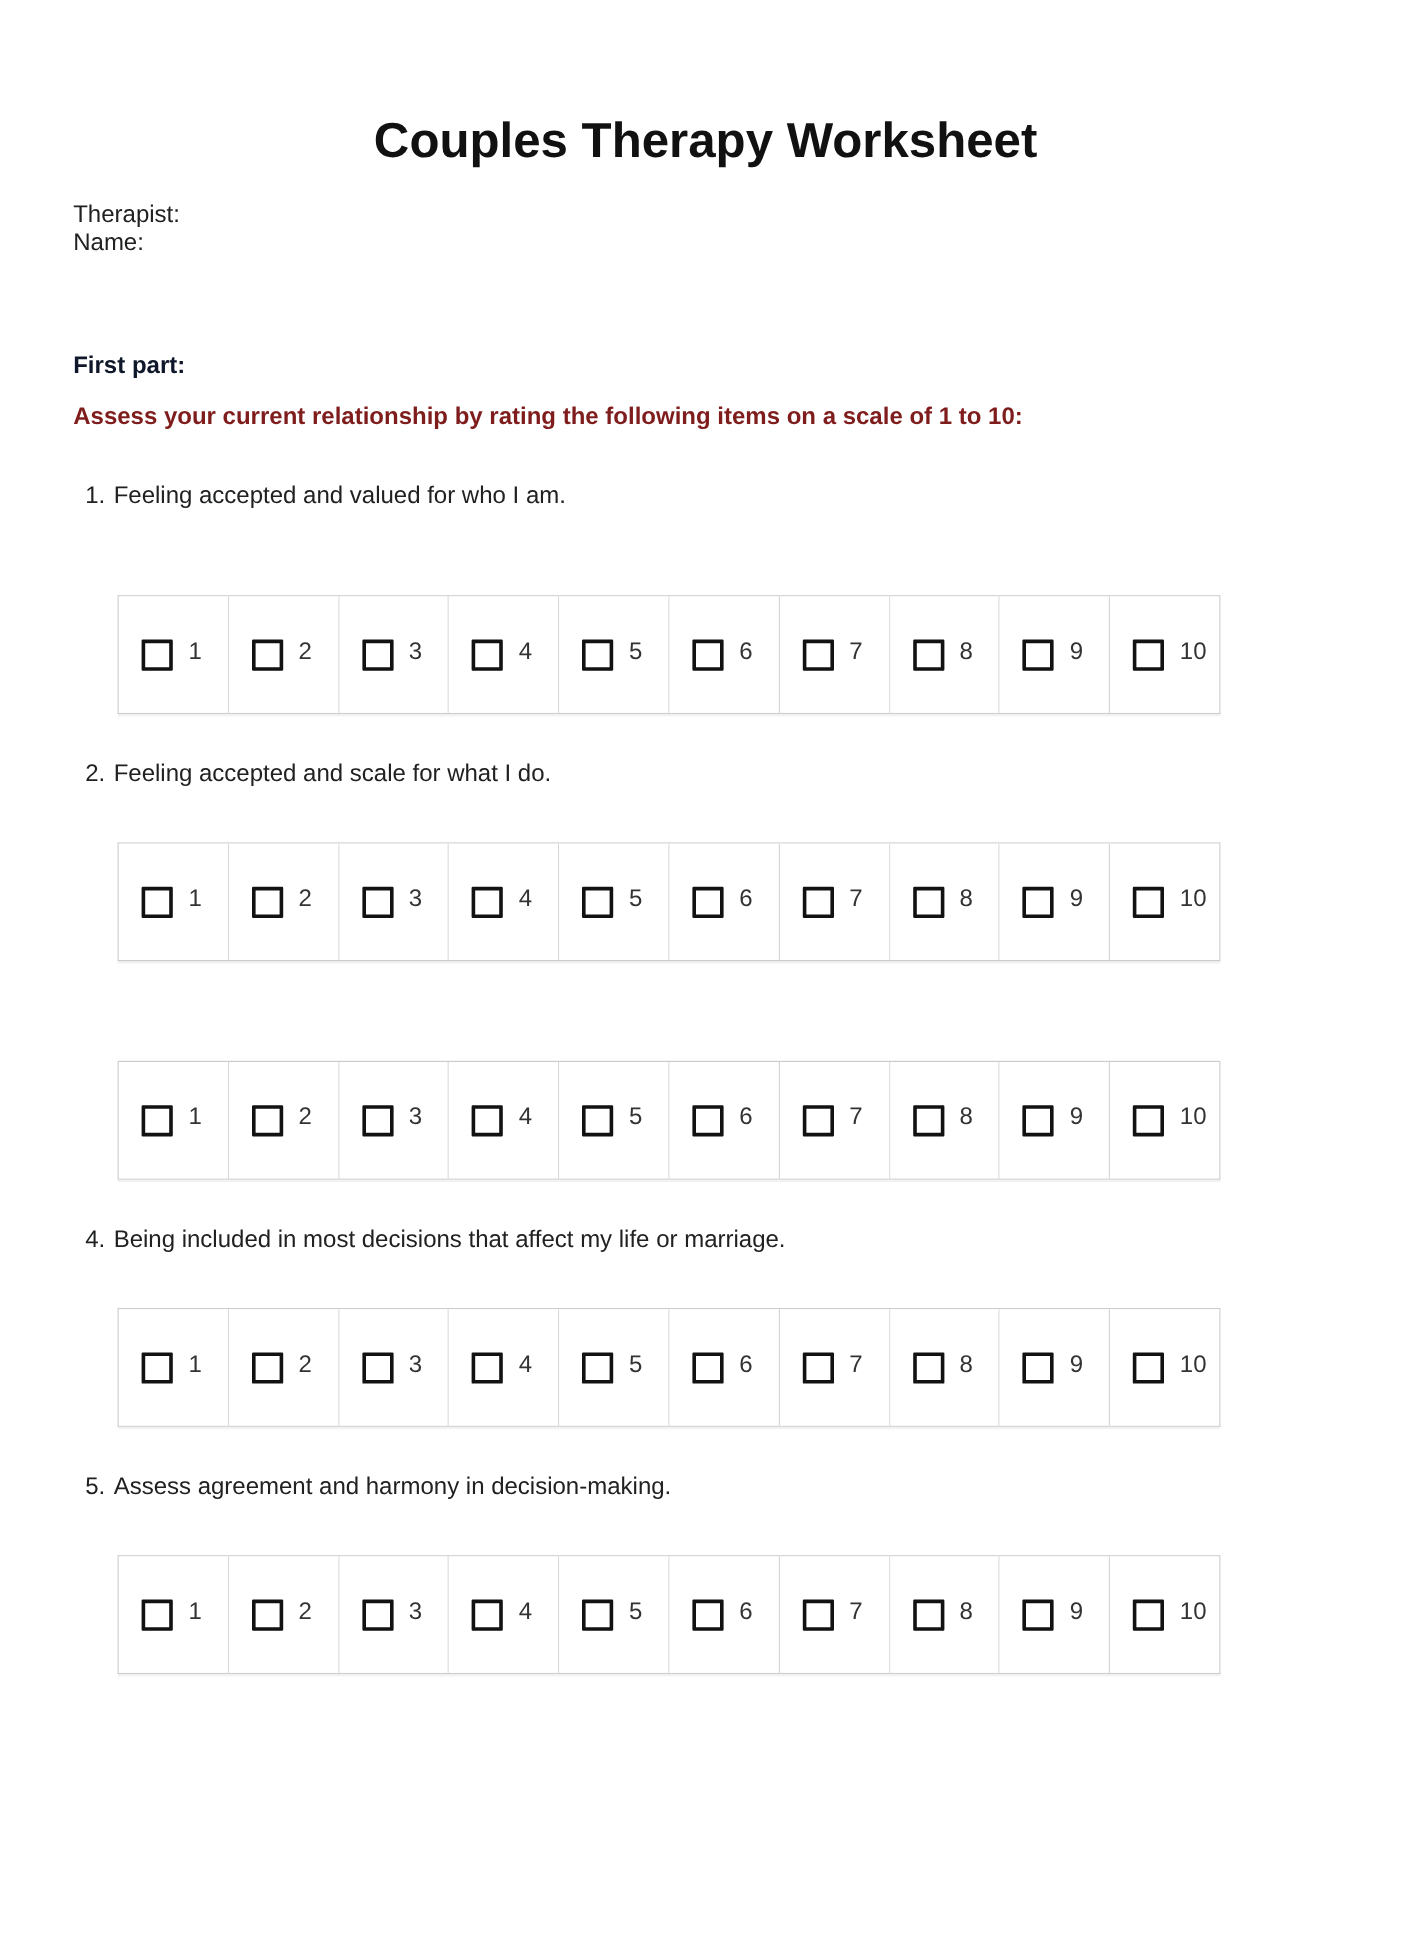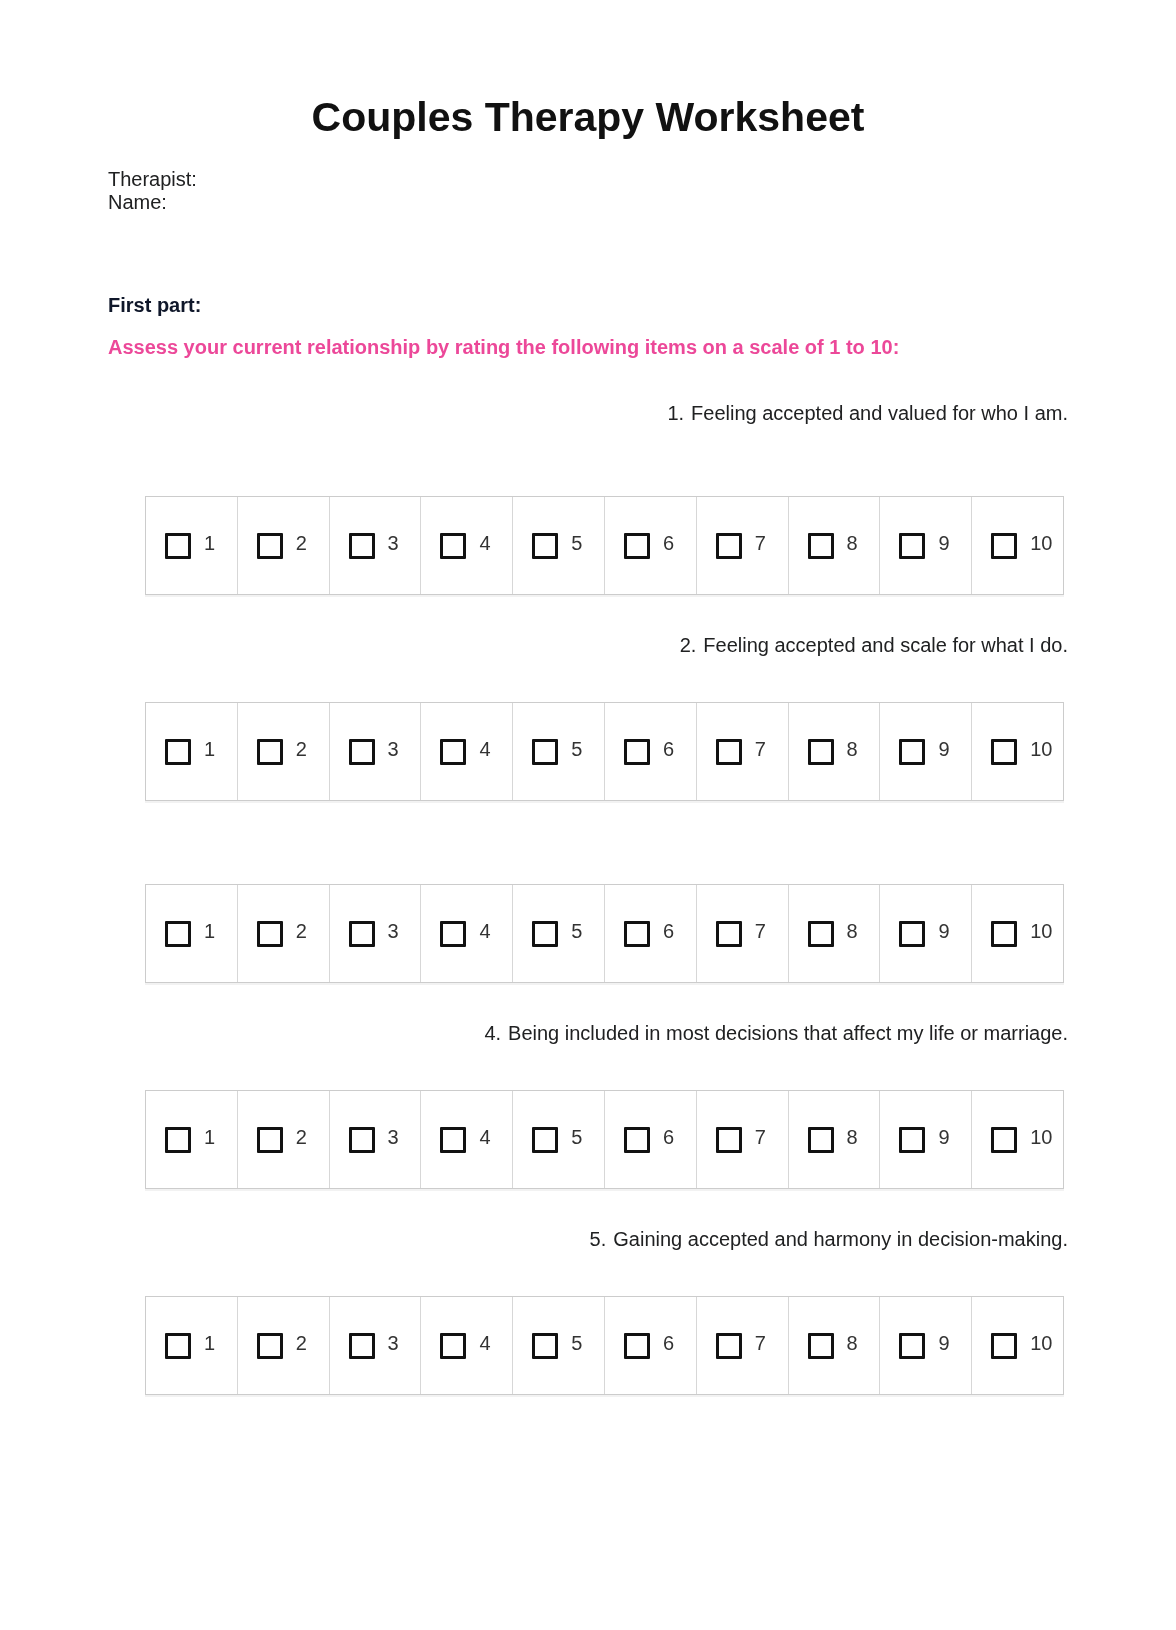--- a/index.html
+++ b/index.html
@@ -5,21 +5,21 @@
   html, body {
     margin: 0;
     padding: 0;
     background: #ffffff;
   }
   .page {
     position: relative;
     width: 1176px;
     height: 1630px;
     box-sizing: border-box;
-    padding: 0 108px;
+    padding: 0 61px;
     background: #ffffff;
     overflow: hidden;
     display: flex;
     flex-direction: column;
     font-family: "Liberation Sans", "DejaVu Sans", sans-serif;
     color: #202122;
   }
   .title {
     margin: 93px 0 0 0;
     font-size: 41px;
@@ -41,30 +41,29 @@
     font-size: 20px;
     line-height: 23px;
     font-weight: 700;
     color: #0f172a;
   }
   .instruction {
     margin-top: 19px;
     font-size: 20px;
     line-height: 23px;
     font-weight: 700;
-    color: #ec4899;
+    color: #7f1d1d;
   }
   #questions {
     display: flex;
     flex-direction: column;
   }
   .question {
     margin-top: 38px;
     padding-left: 10px;
-    text-align: right;
   }
   .question:first-child { margin-top: 42px; }
   .q-line {
     font-size: 20px;
     line-height: 24px;
     color: #202122;
   }
   .q-num { margin-right: 7px; }
   .rating-table {
     margin-top: 45px;
@@ -337,21 +336,21 @@
 
   <div class="cell">
     <span class="checkbox"></span>
     <span class="cell-num">10</span>
   </div>
 </div>
   </div>
 
   <div class="question">
     <div class="q-line">
-      <span class="q-num">5.</span><span class="q-text">Gaining accepted and harmony in decision-making.</span>
+      <span class="q-num">5.</span><span class="q-text">Assess agreement and harmony in decision-making.</span>
     </div>
     <div class="rating-table">
   <div class="cell">
     <span class="checkbox"></span>
     <span class="cell-num">1</span>
   </div>
 
   <div class="cell">
     <span class="checkbox"></span>
     <span class="cell-num">2</span>

